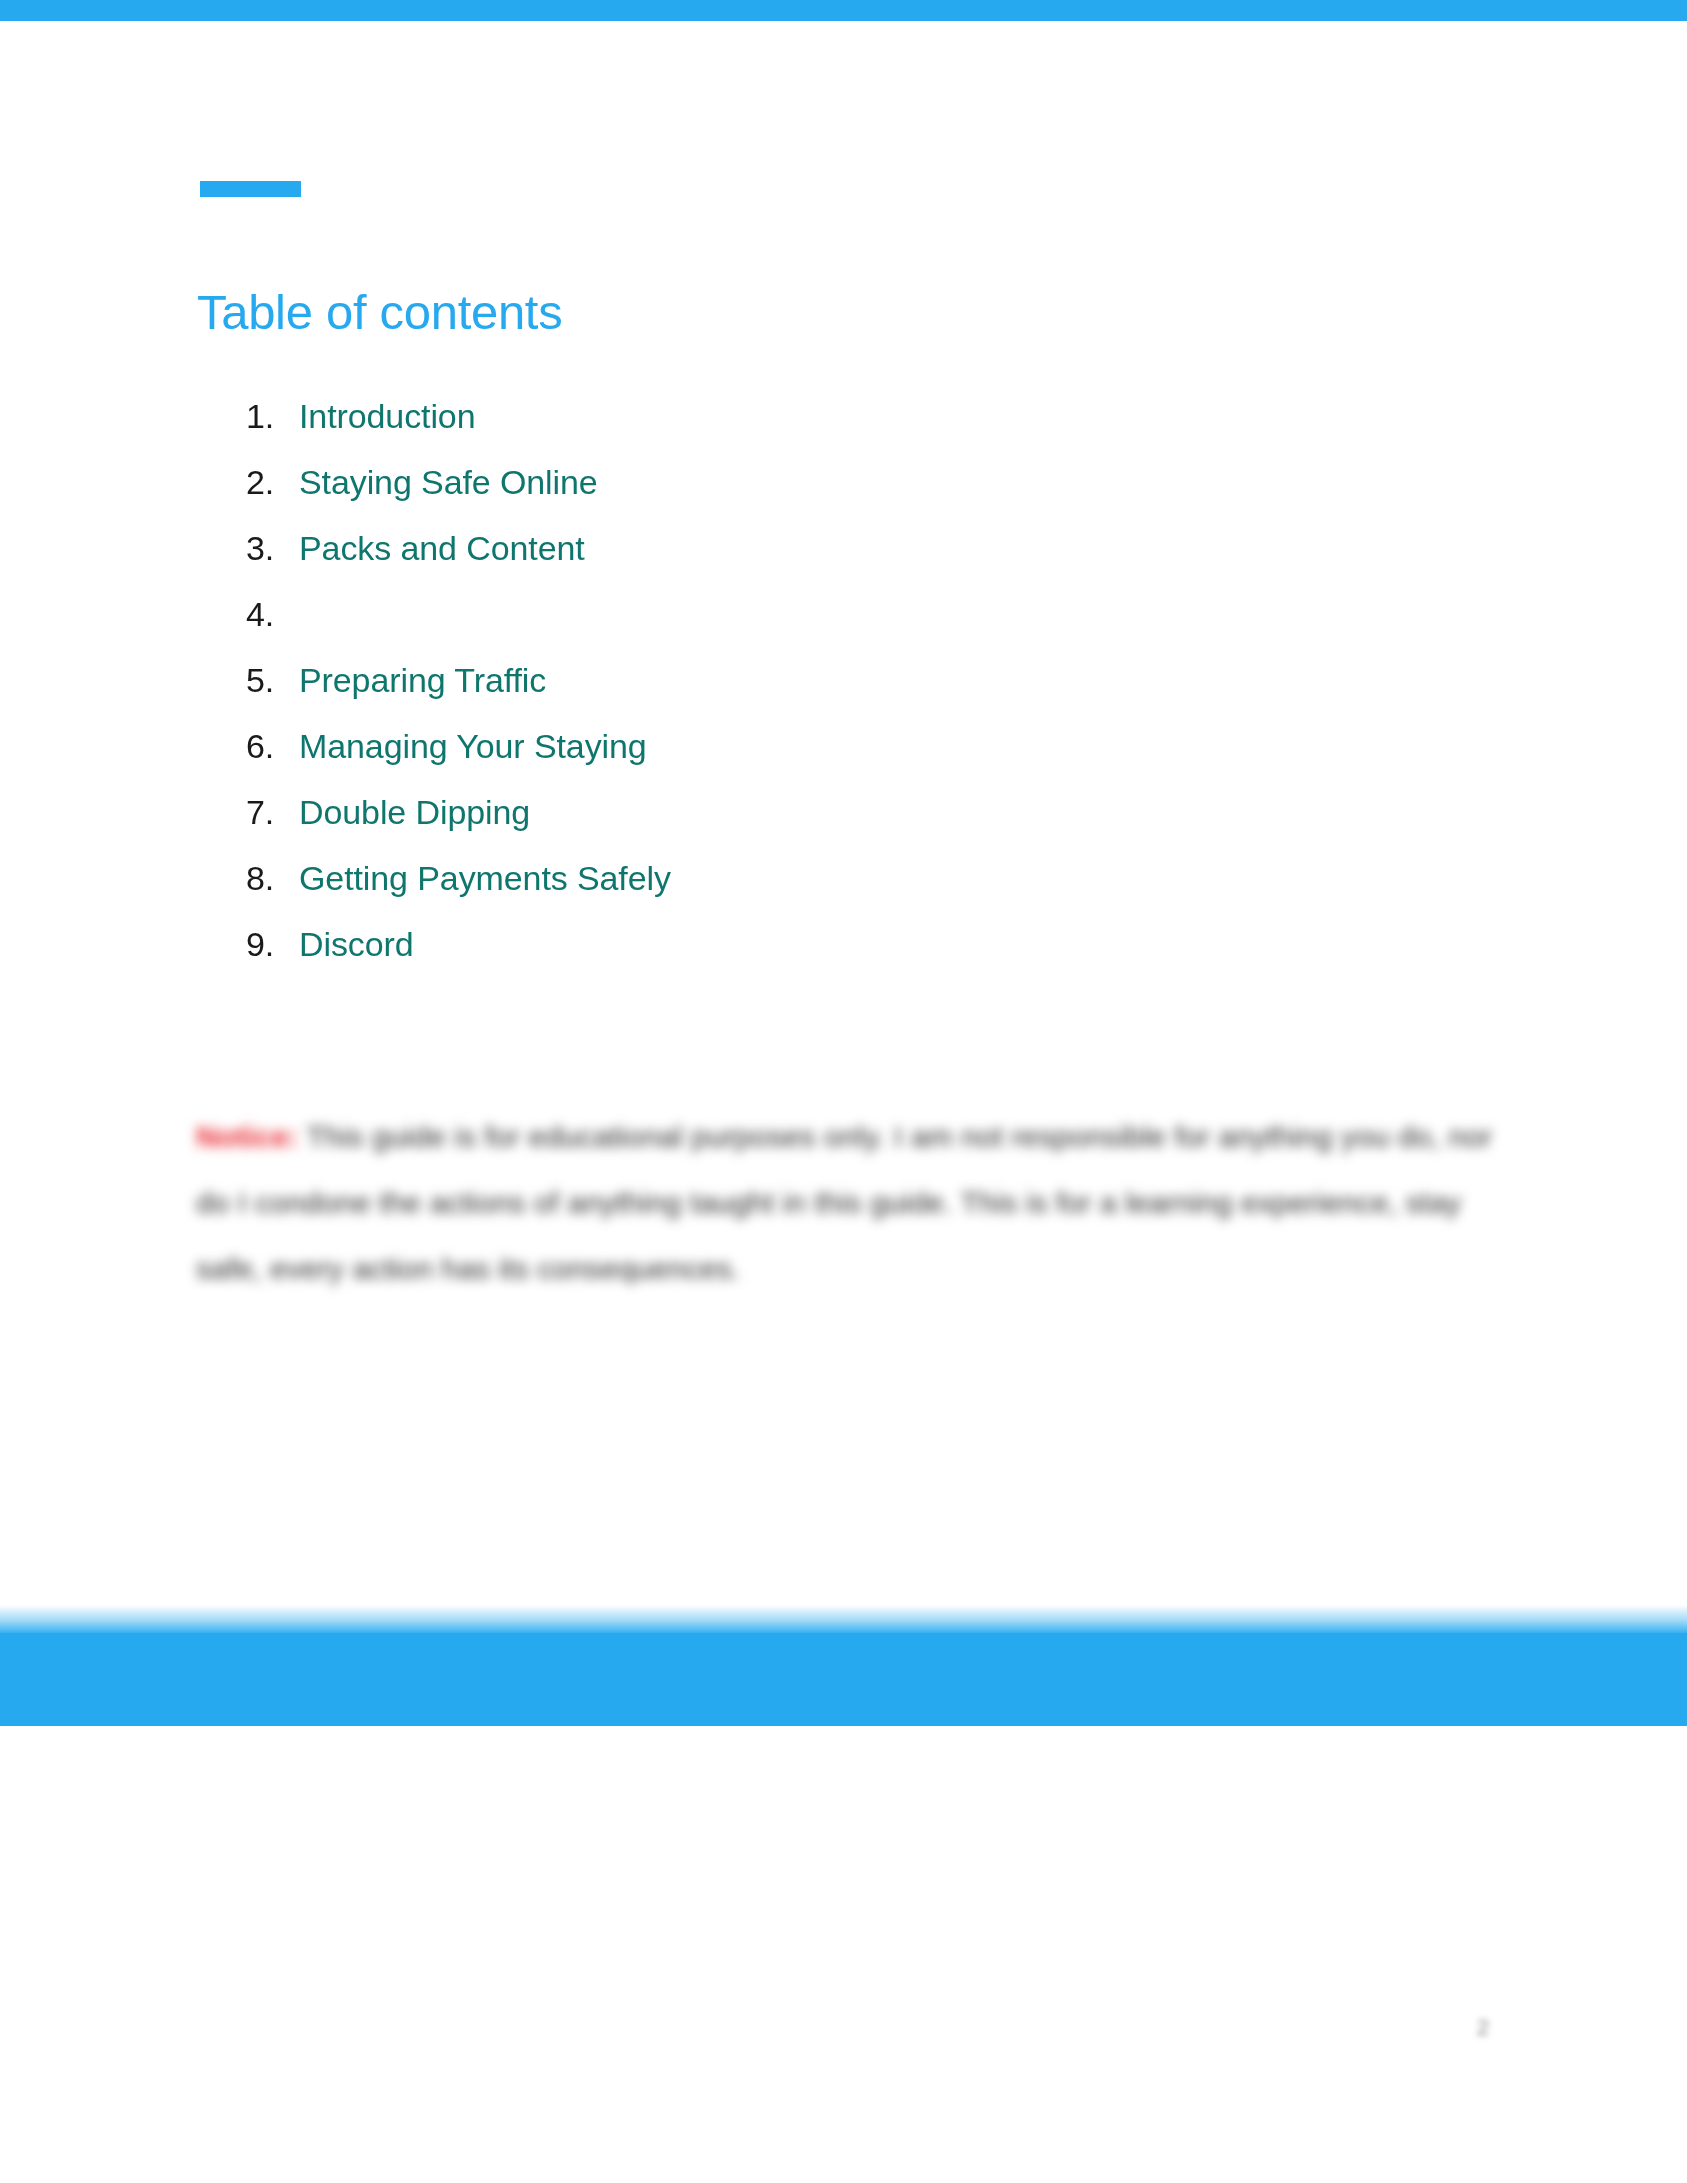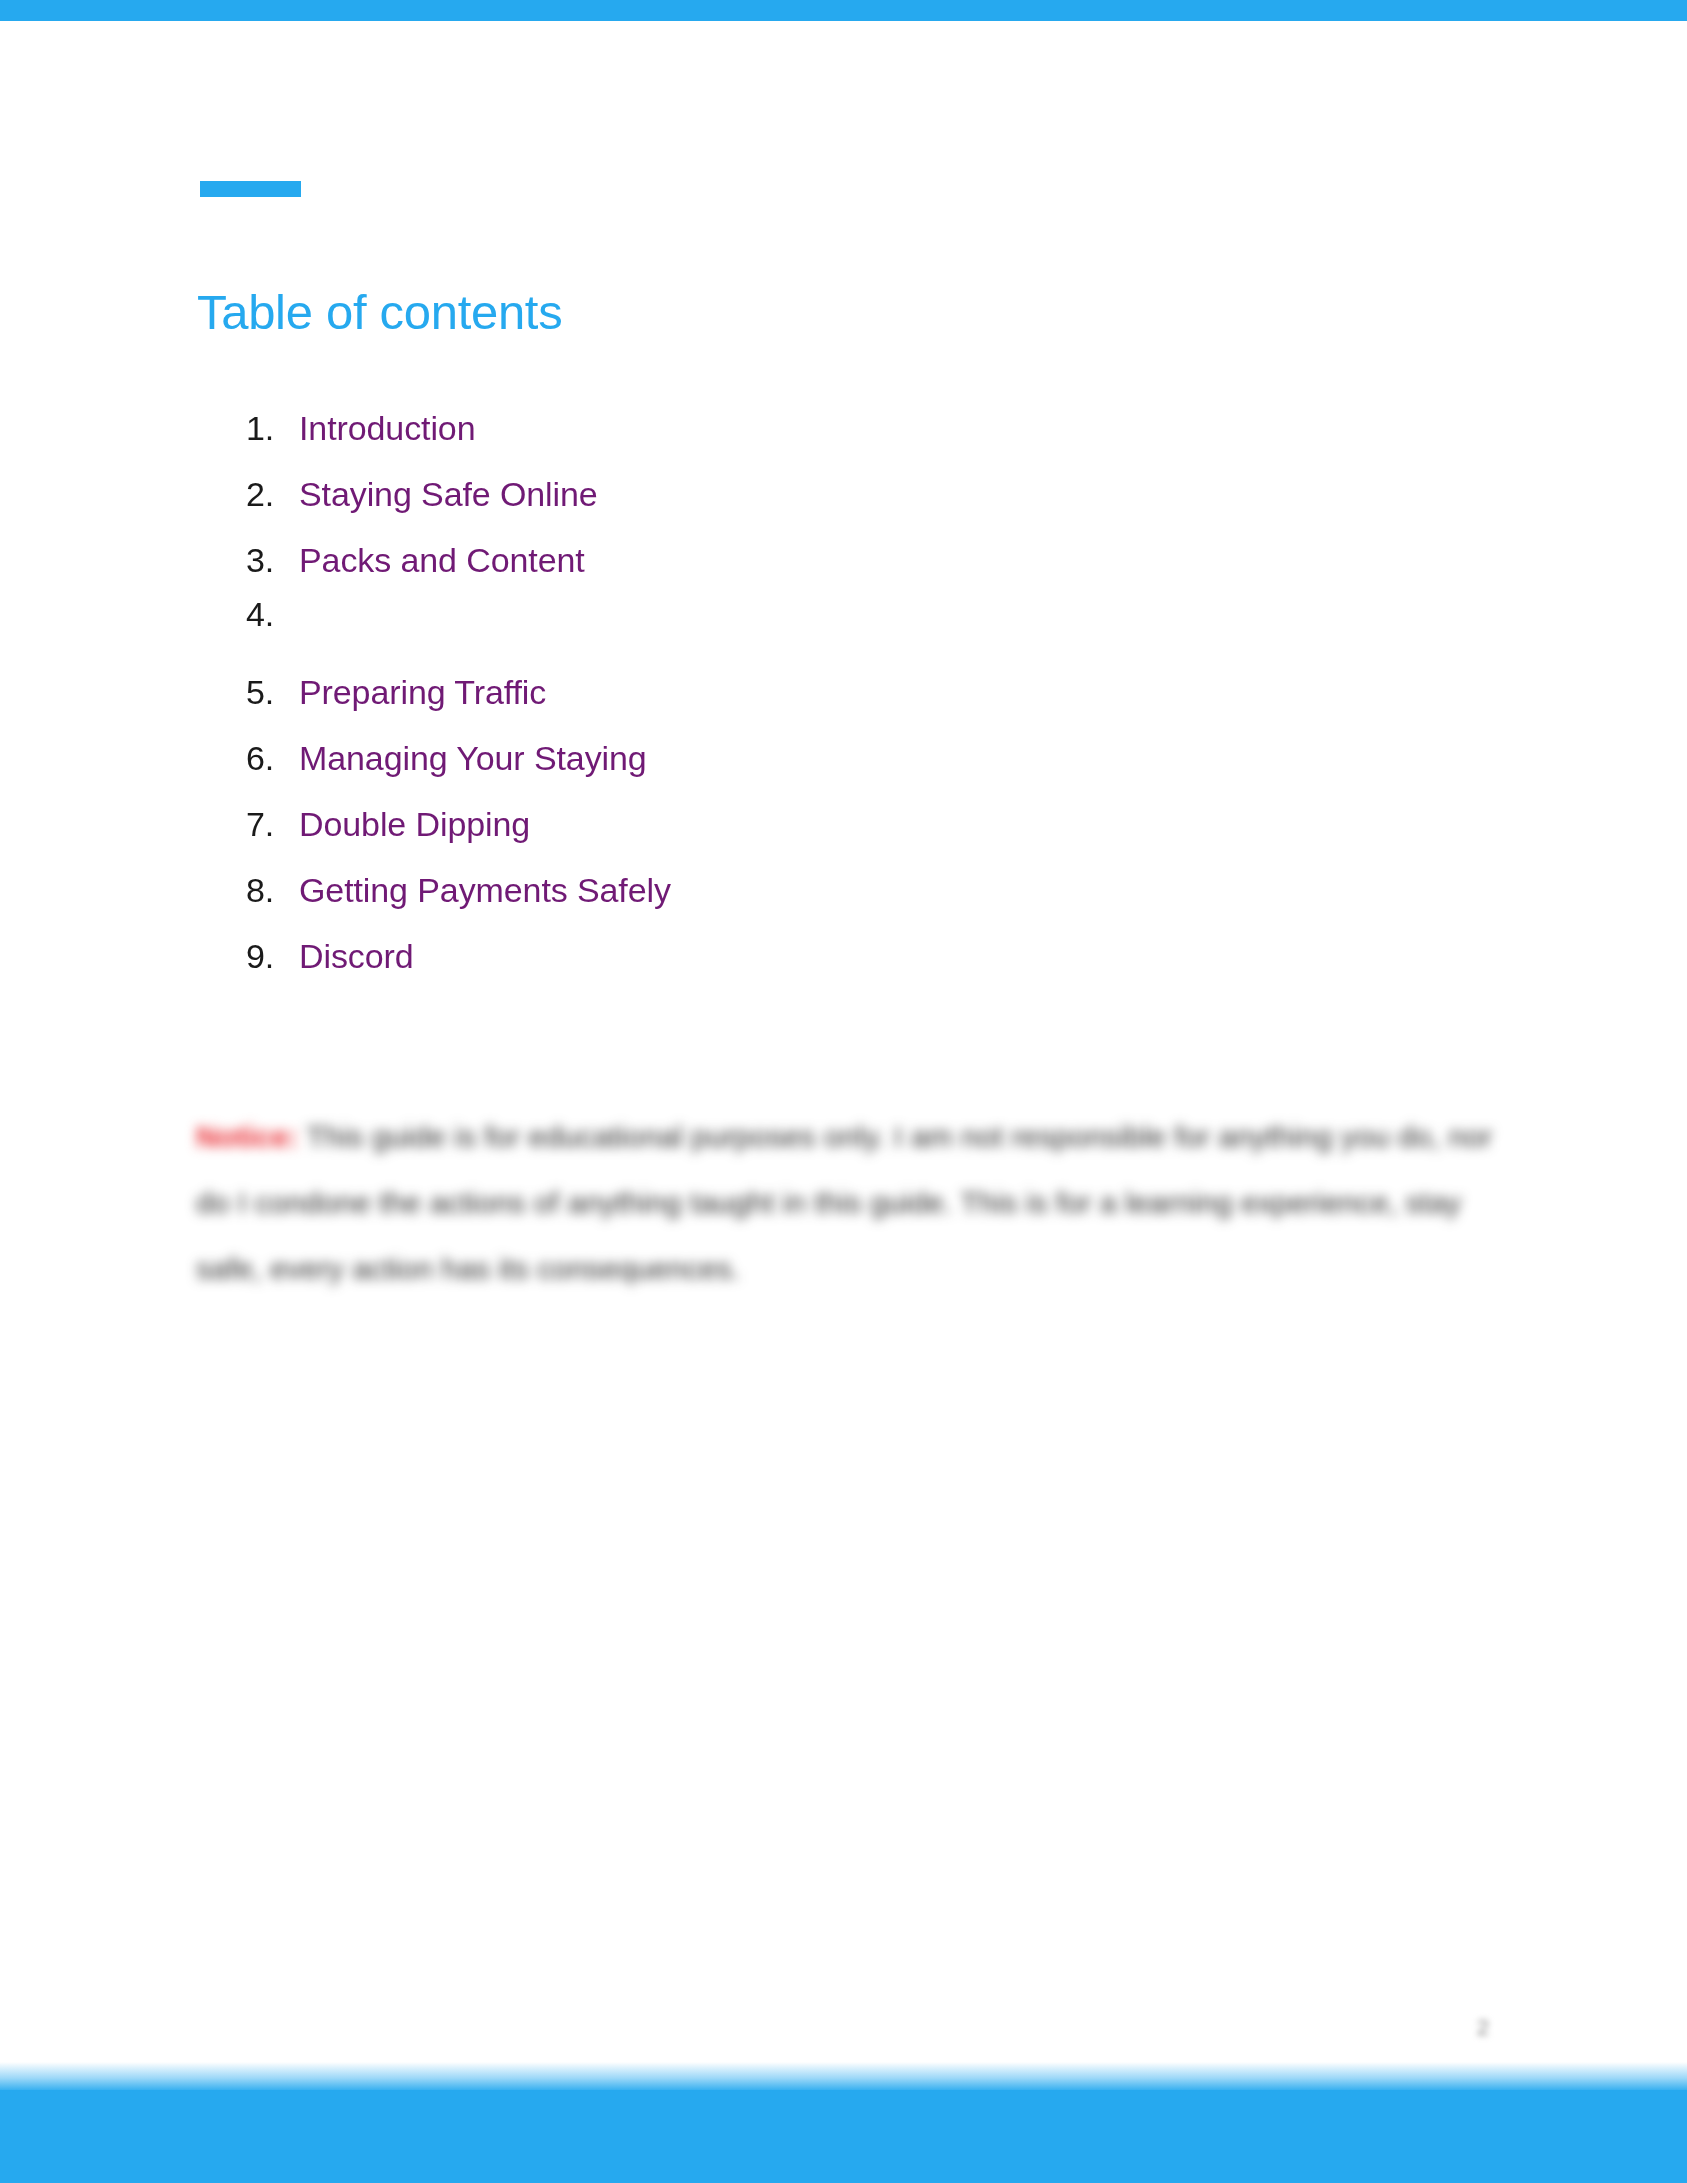--- a/index.html
+++ b/index.html
@@ -12,21 +12,21 @@
     height: 2183px;
     background: #ffffff;
     font-family: "Liberation Sans", sans-serif;
     -webkit-font-smoothing: antialiased;
     overflow: hidden;
   }
 
   .page {
     position: relative;
     width: 1687px;
-    height: 2183px;
+    height: 1726px;
     background: #ffffff;
     box-sizing: border-box;
   }
 
   
   .bar-top {
     position: absolute;
     left: 0;
     top: 0;
     width: 1687px;
@@ -98,22 +98,21 @@
   .toc-num {
     display: inline-block;
     width: 53px;
     flex: 0 0 53px;
     text-align: left;
     color: #1a1a1a;
   }
   .toc-label {
     display: inline-block;
     white-space: nowrap;
-    color: #701a75;
-    margin-top: 12px;
+    color: #0f766e;
   }
 
   
   .notice {
     position: absolute;
     left: 196px;
     top: 1104px;
     width: 1297px;
     margin: 0;
     font-size: 30px;

